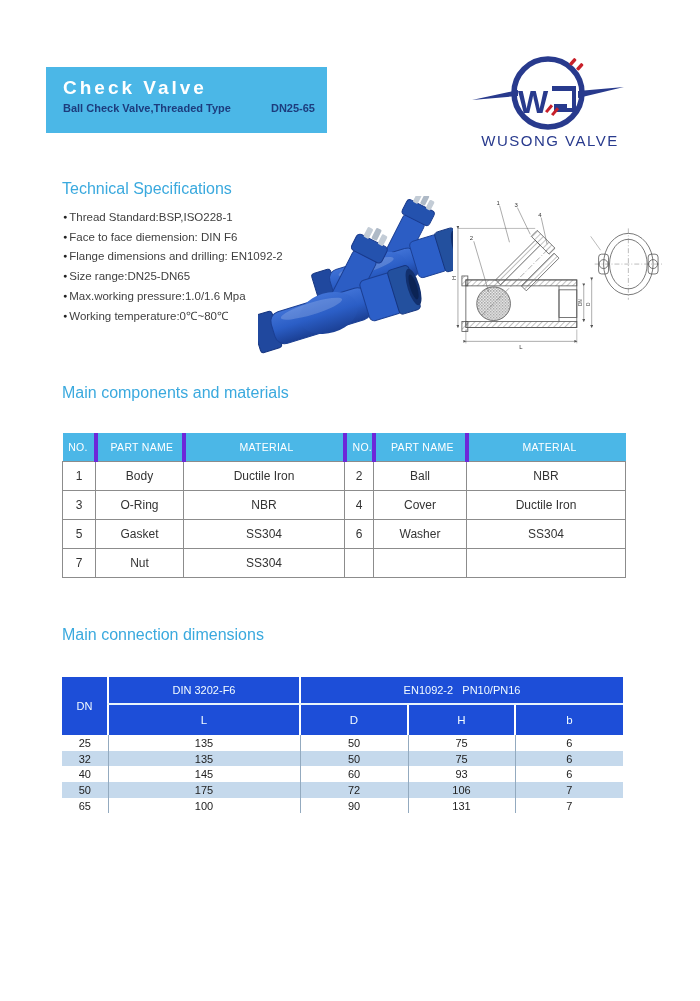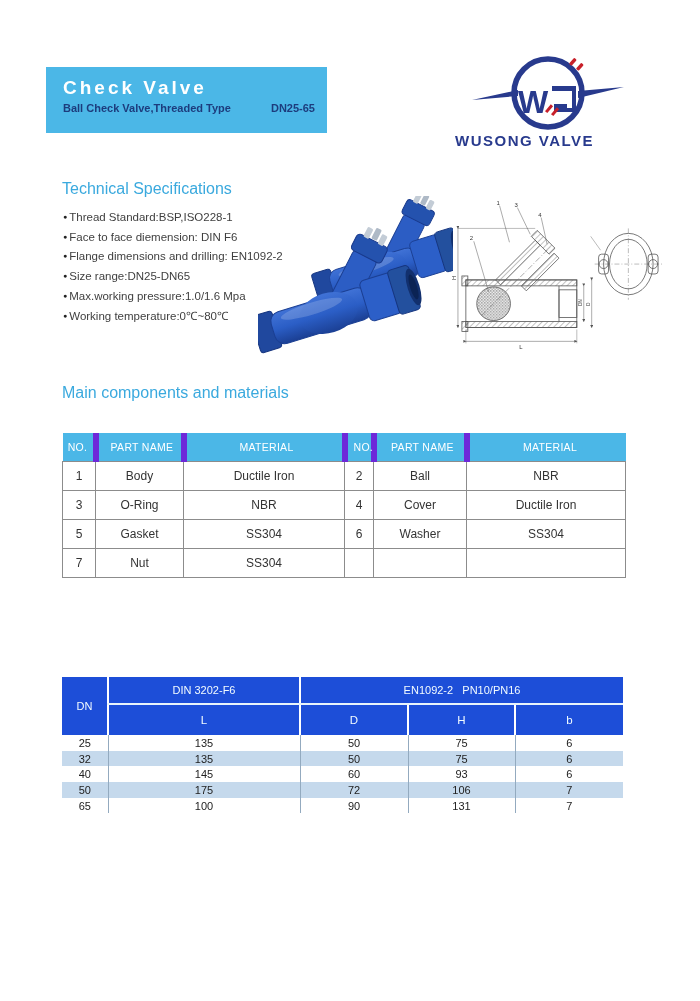--- a/index.html
+++ b/index.html
@@ -8,22 +8,22 @@
 
   
   .banner{position:absolute;left:46px;top:67px;width:281px;height:66px;background:#4bb7e7;
           box-sizing:border-box;padding:10px 12px 0 17px;}
   .banner-title{font-size:19px;font-weight:bold;color:#ffffff;letter-spacing:3px;line-height:22px;}
   .banner-sub{display:flex;justify-content:space-between;margin-top:3px;
               font-size:11px;font-weight:bold;color:#1d3c7d;align-items:flex-end;}
 
   
   .logo{position:absolute;left:468px;top:46px;width:160px;height:112px;}
-  .brand-name{position:absolute;left:455px;top:132px;width:190px;text-align:left;
-              font-size:15px;font-weight:bold;color:#283a8d;letter-spacing:1.5px;}
+  .brand-name{position:absolute;left:455px;top:132px;width:190px;text-align:center;
+              font-size:15px;font-weight:normal;color:#283a8d;letter-spacing:1.5px;}
 
   
   .sec-head{position:absolute;left:62px;font-size:16px;color:#3aa9de;}
   .h-spec{top:180px;}
   .h-comp{top:384px;}
   .h-dims{top:626px;}
 
   
   .spec-list{position:absolute;left:63px;top:207px;width:260px;list-style:none;margin:0;padding:0;}
   .spec-list li{font-size:11.5px;line-height:19.2px;color:#3f3f3f;white-space:nowrap;}
@@ -31,21 +31,21 @@
 
   
   .photo{position:absolute;left:258px;top:196px;width:195px;height:158px;}
   .draw{position:absolute;left:452px;top:192px;width:213px;height:160px;}
 
   
   table{border-collapse:collapse;table-layout:fixed;}
   .comp{position:absolute;left:62px;top:433px;width:563px;}
   .comp th{background:#4bb7e7;color:#fff;font-size:10.5px;font-weight:normal;
            height:26px;text-align:center;letter-spacing:.3px;border:none;}
-  .comp th + th{border-left:6px solid #6d28d9;padding-left:6px;}
+  .comp th + th{border-left:4px solid #6d28d9;padding-left:6px;}
   .comp td{border:1px solid #8c8c8c;height:26px;text-align:center;font-size:12px;color:#333;background:#fff;}
 
   
   .dims{position:absolute;left:62px;top:677px;width:561px;}
   .dims th{background:#1d4ed8;color:#f2fbff;font-weight:normal;text-align:center;border:none;white-space:pre;}
   .dims .g-row th{height:24px;font-size:11px;}
   .dims .s-row th{height:28px;font-size:11.5px;}
   .dims th.sep{border-left:2px solid #ffffff;}
   .dims .g-row th.und{border-bottom:2px solid #e8f4fb;}
   .dims td{height:15.7px;text-align:center;font-size:11px;color:#222;padding:0;}
@@ -224,20 +224,21 @@
         <td>7</td>
         <td>Nut</td>
         <td>SS304</td>
         <td></td>
         <td></td>
         <td></td>
       </tr>
     </tbody>
   </table>
 
+  <div class="sec-head h-dims">Main connection dimensions</div>
   <table class="dims">
     <colgroup>
       <col style="width:46px">
         <col style="width:192px">
         <col style="width:108px">
       <col style="width:107px">
         <col style="width:108px">
     </colgroup>
     <thead>
       <tr class="g-row">

